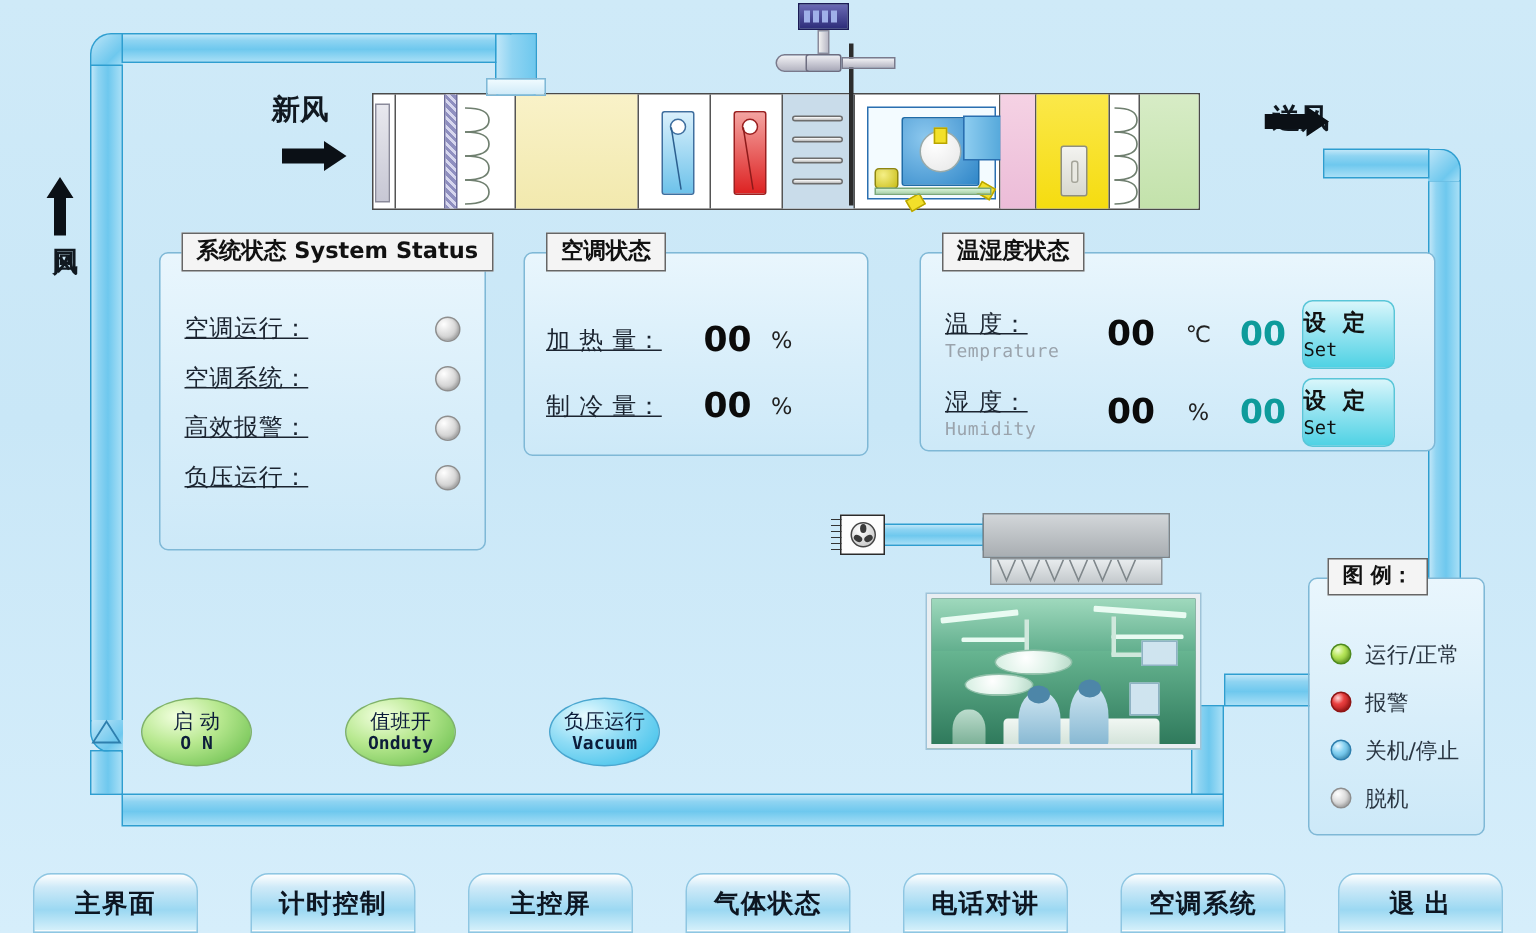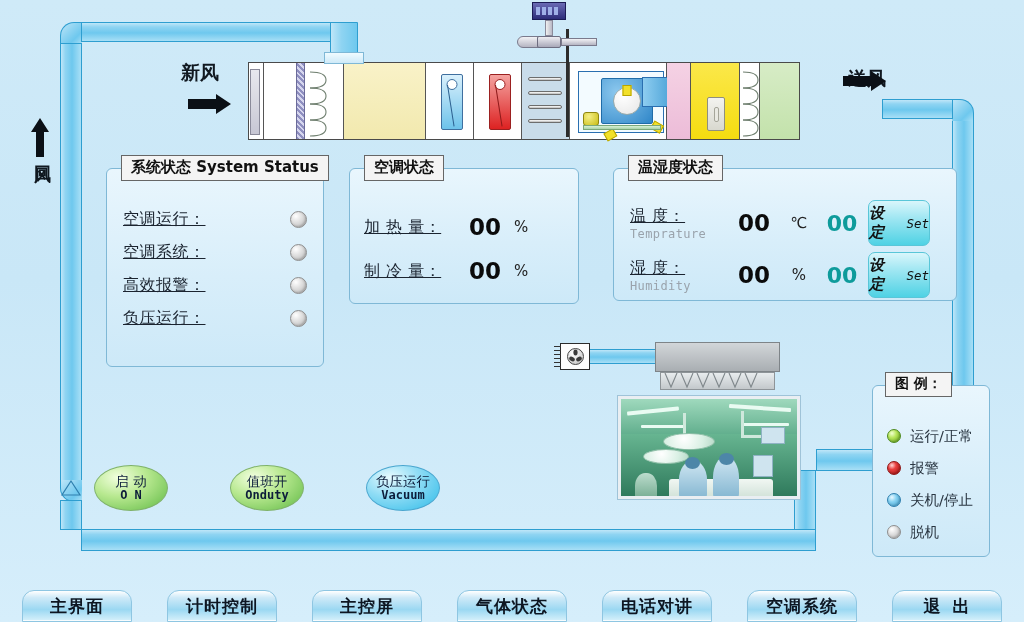--- a/index.html
+++ b/index.html
@@ -194,23 +194,22 @@
   }
   .sub-en {
     font-size: 12px; color: #9aa3ac; letter-spacing: .4px;
     font-family: "DejaVu Sans Mono", monospace;
   }
 
   .set-btn {
     width: 62px; height: 46px; border-radius: 7px;
     background: linear-gradient(180deg,#d9f6fb 0%,#9ee6f2 40%,#4fd2e4 100%);
     border: 1px solid #59c6d8;
-    display: flex; flex-direction: row; align-items: center; justify-content: center;
+    display: flex; flex-direction: column; align-items: flex-start; justify-content: center;
     cursor: pointer;
-    font-style: italic;
   }
   .set-btn .cn { font-size: 15px; font-weight: bold; color: #111; letter-spacing: 3px;
     font-family: "DejaVu Sans", sans-serif; }
   .set-btn .en { font-size: 12.5px; color: #111;
     font-family: "DejaVu Sans Mono", monospace; }
 
   
   .oval {
     position: absolute; width: 74px; height: 46px; border-radius: 50%;
     display: flex; flex-direction: column; align-items: center; justify-content: center;
@@ -287,28 +286,28 @@
     background: repeating-linear-gradient(180deg,#333 0 1px, transparent 1px 4px);
   }
 
   
   #nav {
     position: absolute; left: 0; bottom: 0; width: 1024px; height: 44px;
     display: flex; align-items: flex-end; justify-content: space-between;
     padding: 0 22px 0 22px;
   }
   .navbtn {
-    width: 110px; height: 32px;
+    width: 110px; height: 40px;
     background: linear-gradient(180deg,#ffffff 0%,#cfeaf8 22%,#9bd8f2 62%,#d8f1fb 100%);
     border: 1px solid #8ec6e2;
     border-radius: 12px 12px 0 0;
     display: flex; align-items: center; justify-content: center;
     font-size: 17px; font-weight: bold; color: #0d1622;
     cursor: pointer; letter-spacing: 1px;
-    font-family: Liberation Mono, monospace;
+    font-family: Liberation Sans, sans-serif;
     box-shadow: 0 -1px 0 rgba(255,255,255,.8) inset;
     margin-top: 31px;
   }
 
   .legend-row { display:flex; align-items:center; gap:9px; height:28px; }
   .legend-txt { font-size:14.5px; color:#2a3642; font-family:"DejaVu Sans", sans-serif; }
 </style>
 </head>
 <body>
 

